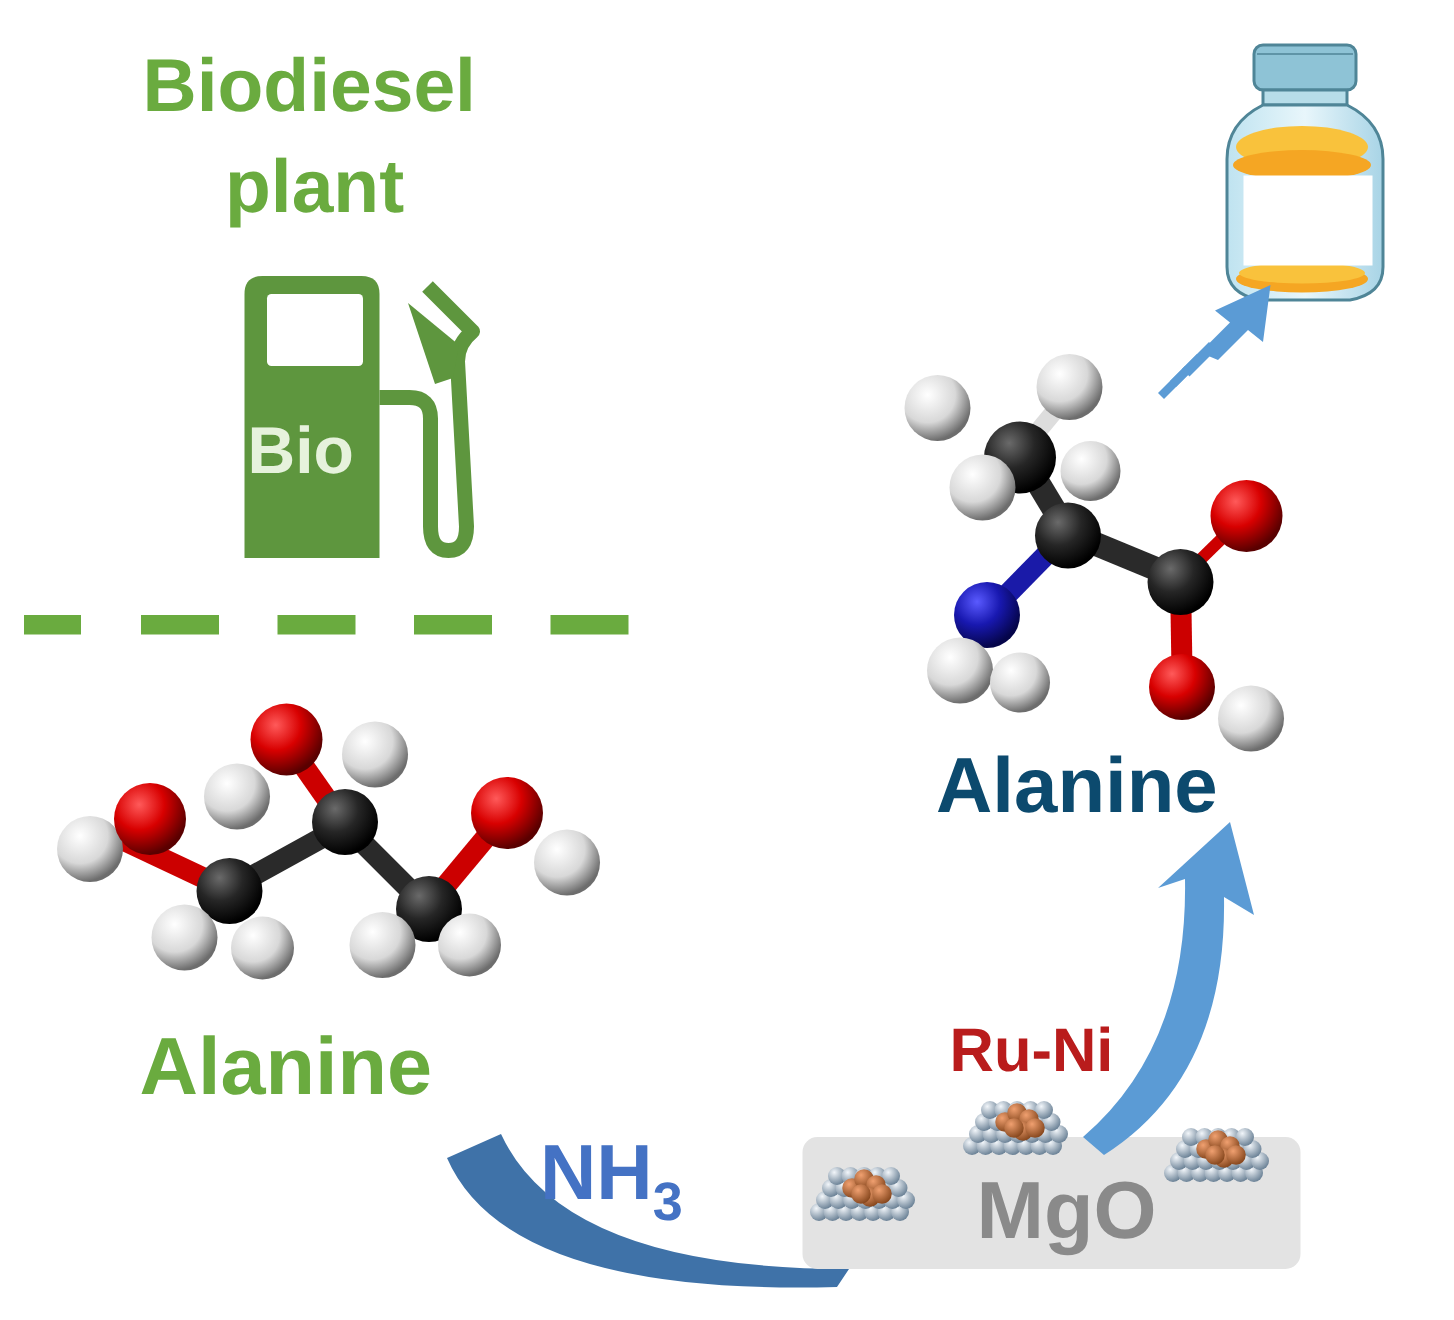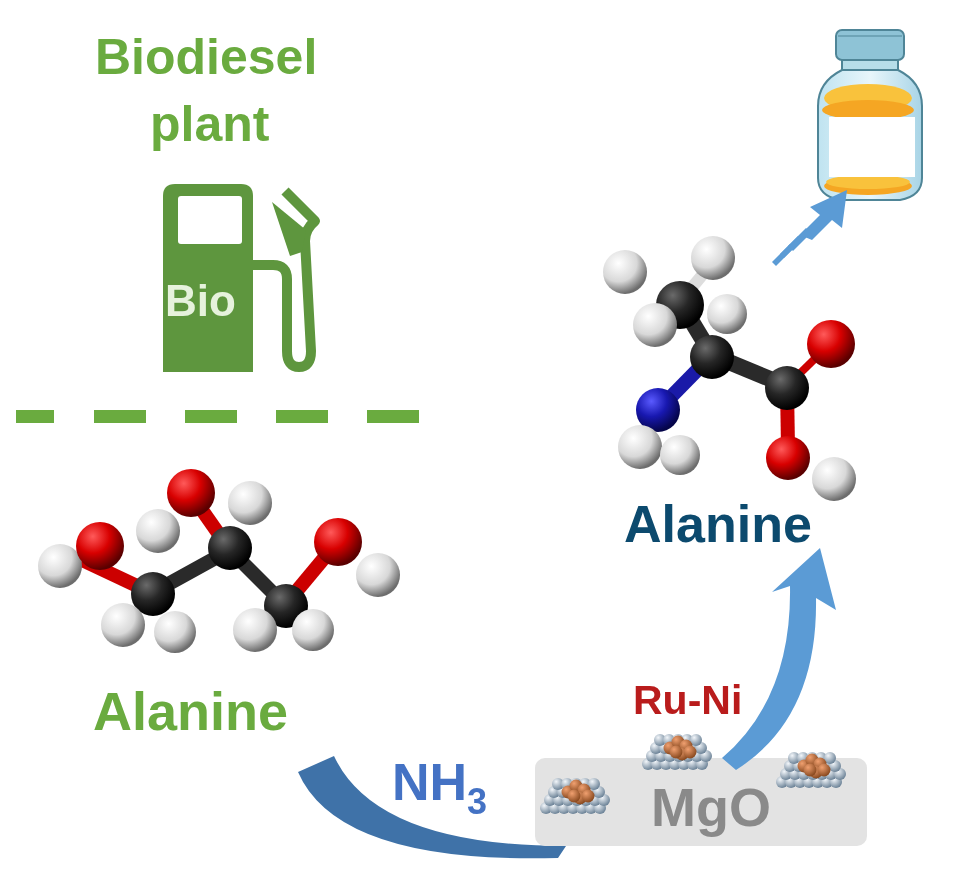--- a/index.html
+++ b/index.html
@@ -3,21 +3,21 @@
 <meta charset="utf-8">
 <style>
   html,body{margin:0;padding:0;background:#fff;}
   body{width:969px;height:880px;position:relative;overflow:hidden;font-family:"Liberation Sans",sans-serif;}
   .abs{position:absolute;}
   .lbl{font-weight:bold;white-space:nowrap;}
   #title1{left:95px;top:28px;font-size:50px;color:#6aab3f;}
   #title2{left:150px;top:95px;font-size:50px;color:#6aab3f;text-align:right;}
   #glycerol-label{left:93px;top:680px;font-size:54px;color:#6aab3f;}
   #alanine-label{left:624px;top:494px;font-size:52px;color:#0c4a6e;}
-  #nh3-label{left:360px;top:752px;font-size:52px;color:#4472c4;margin-left:32px;}
+  #nh3-label{left:360px;top:752px;font-size:52px;color:#4472c4;}
   #nh3-label sub{font-size:36px;vertical-align:-14px;}
   #runi-label{left:621px;top:677px;font-size:41px;color:#b91c1c;margin-left:12px;}
   #mgo-label{left:651px;top:776px;font-size:54px;color:#8a8a8a;}
   #bio-label{left:165px;top:276px;font-size:44px;color:#e6f2dc;}
   svg{position:absolute;left:0;top:0;}
 </style>
 </head>
 <body>
 
 <svg width="969" height="880" viewBox="0 0 969 880">

